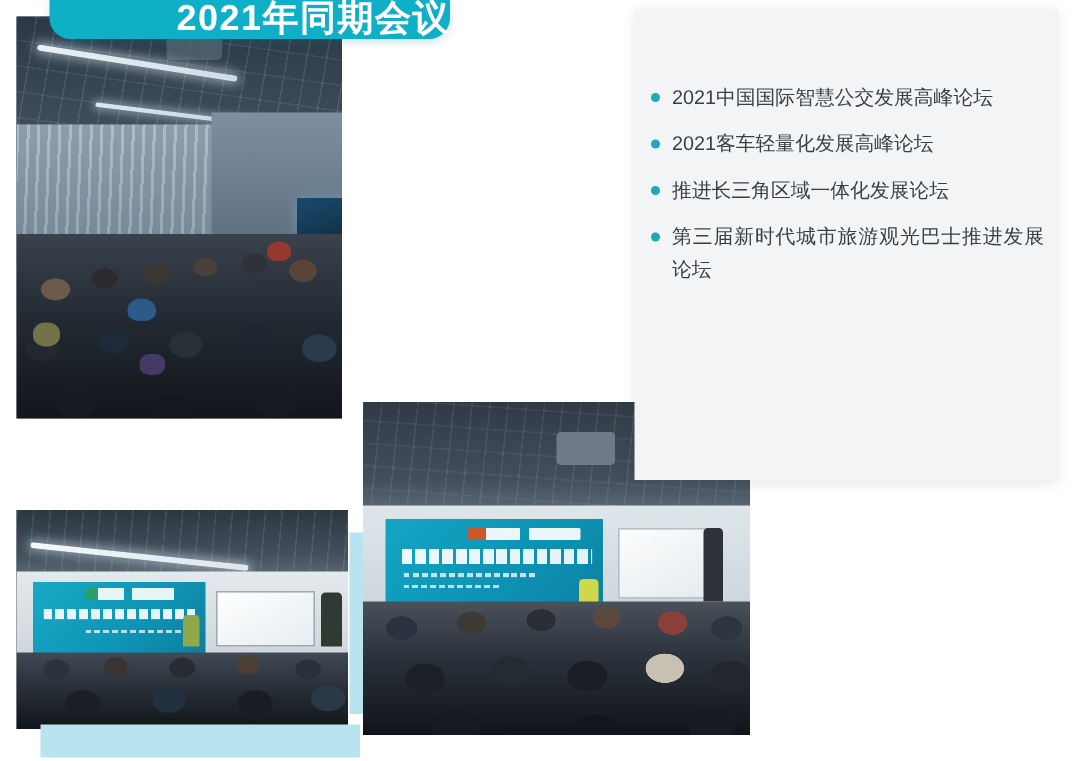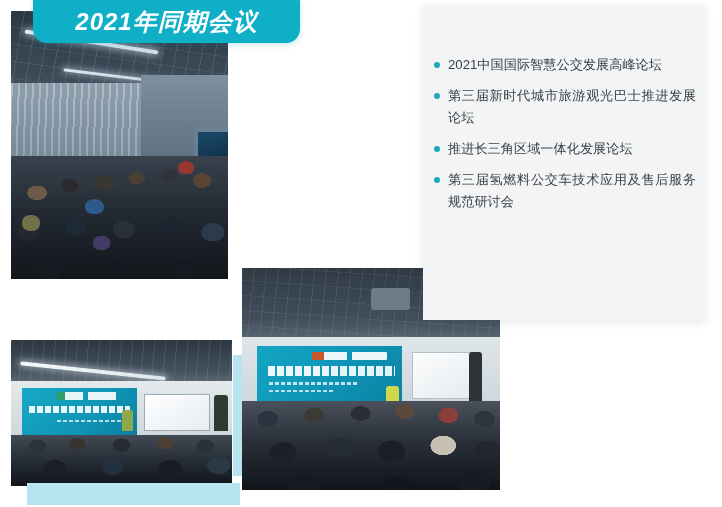--- a/index.html
+++ b/index.html
@@ -302,27 +302,26 @@
   }
 
   
   #info-panel {
     position: absolute; left: 423px; top: 6px; width: 282px; height: 314px;
     background: #f2f4f5;
     box-shadow: 0 2px 9px rgba(60,80,95,.14);
   }
 
   #panel-banner {
-    position: absolute; left: 33px; top: 0px; width: 267px; height: 43px;
+    position: absolute; left: 33px; top: 0px; width: 267px; height: 26px;
     background: #0fafc8;
     border-radius: 0 0 14px 14px;
-    display: flex; align-items: center; justify-content: center;
+    display: flex; align-items: center; justify-content: flex-end;
     box-shadow: 0 2px 6px rgba(14,130,155,.22);
     z-index: 3;
-    font-style: italic;
   }
   #panel-banner .banner-text {
     color: #ffffff;
     font-size: 24px;
     font-weight: bold;
     letter-spacing: 1px;
     line-height: 1;
     white-space: nowrap;
   }
 
@@ -409,18 +408,18 @@
   <div id="accent-block-bottom"></div>
 
   <div id="info-panel"></div>
 
   <div id="panel-banner">
     <span class="banner-text">2021年同期会议</span>
   </div>
 
   <ul id="meeting-list">
     <li>2021中国国际智慧公交发展高峰论坛</li>
+    <li>2021客车轻量化发展高峰论坛</li>
+    <li>推进长三角区域一体化发展论坛</li>
     <li>第三届新时代城市旅游观光巴士推进发展论坛</li>
-    <li>推进长三角区域一体化发展论坛</li>
-    <li>第三届氢燃料公交车技术应用及售后服务规范研讨会</li>
   </ul>
 
 </div>
 
 </body></html>

